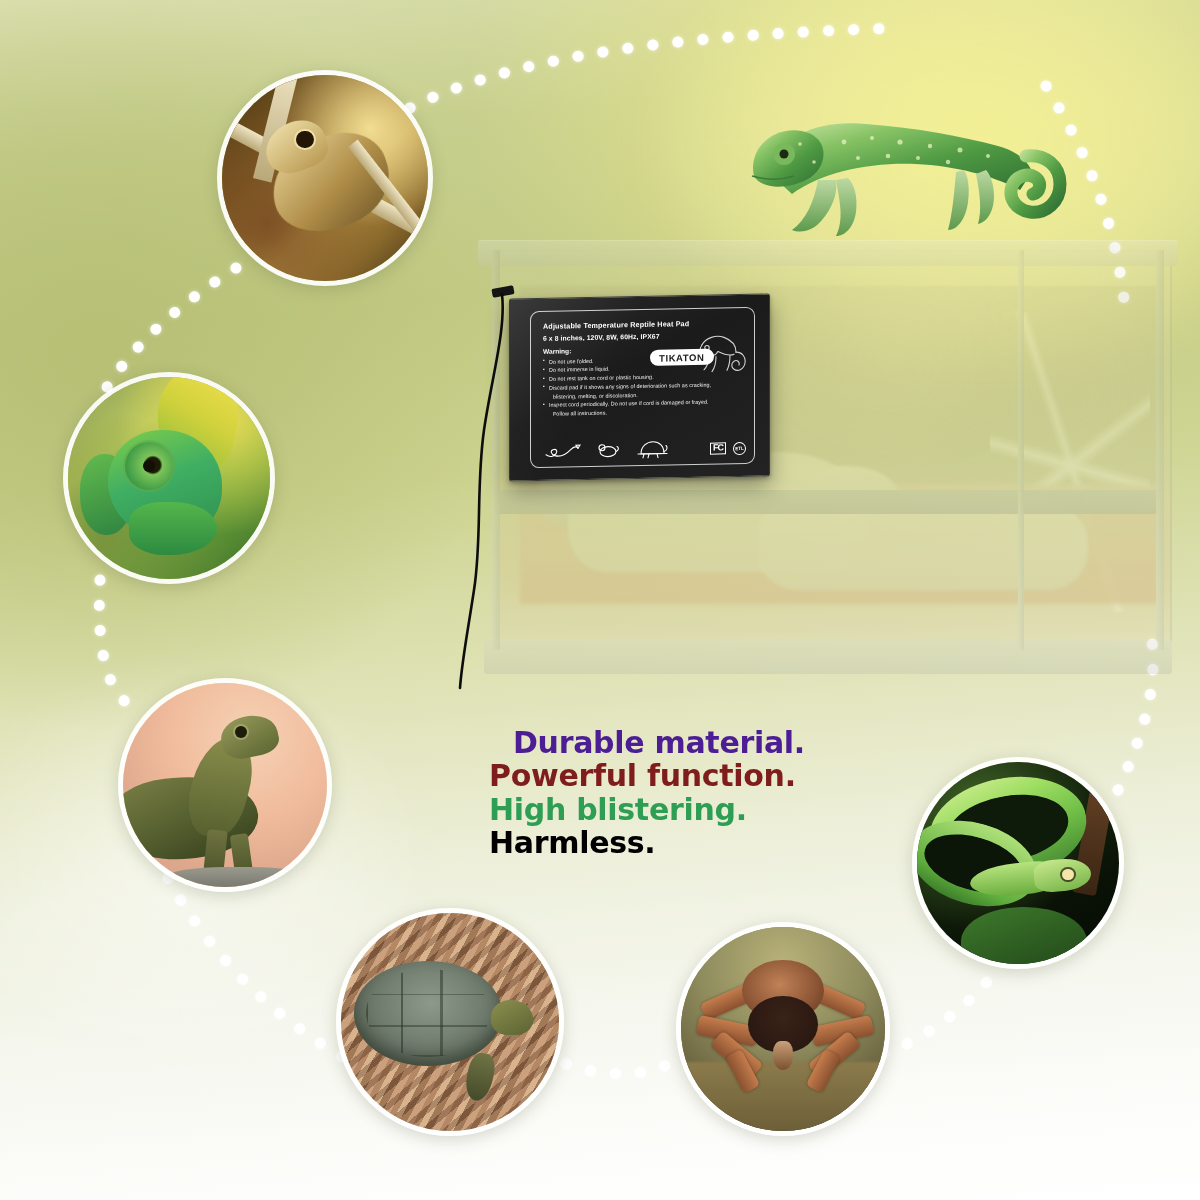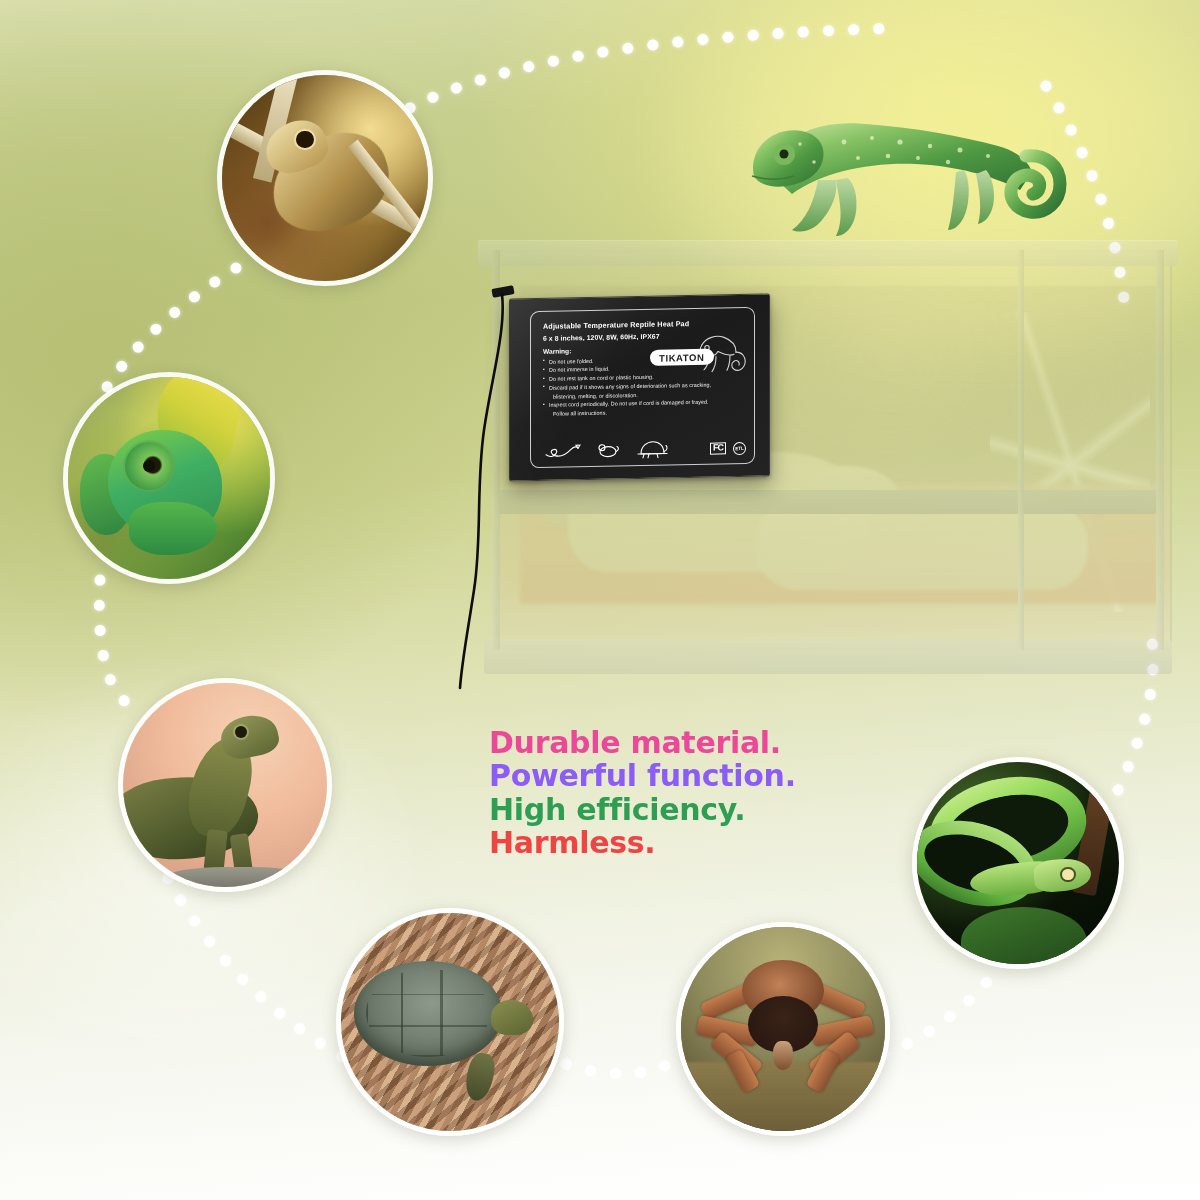--- a/index.html
+++ b/index.html
@@ -683,19 +683,19 @@
         <div class="coil"></div>
         <div class="coil2"></div>
       <div class="leaf"></div>
         <div class="neck"></div>
         <div class="head"></div>
         <div class="eye"></div>
     </div>
   </div>
 
   <div class="tagline">
-    <div class="line" style="color: #ec4899;">Durable material.</div>
-    <div class="line" style="color: #8b5cf6;">Powerful function.</div>
-    <div class="line" style="color: rgb(47, 158, 85);">High efficiency.</div>
-    <div class="line" style="color: #ef4444;">Harmless.</div>
+    <div class="line" style="color: #4c1d95; margin-left: 24px;">Durable material.</div>
+    <div class="line" style="color: #7f1d1d;">Powerful function.</div>
+    <div class="line" style="color: rgb(47, 158, 85);">High blistering.</div>
+    <div class="line" style="color: #000000;">Harmless.</div>
   </div>
 
 </div>
 
 </body></html>

